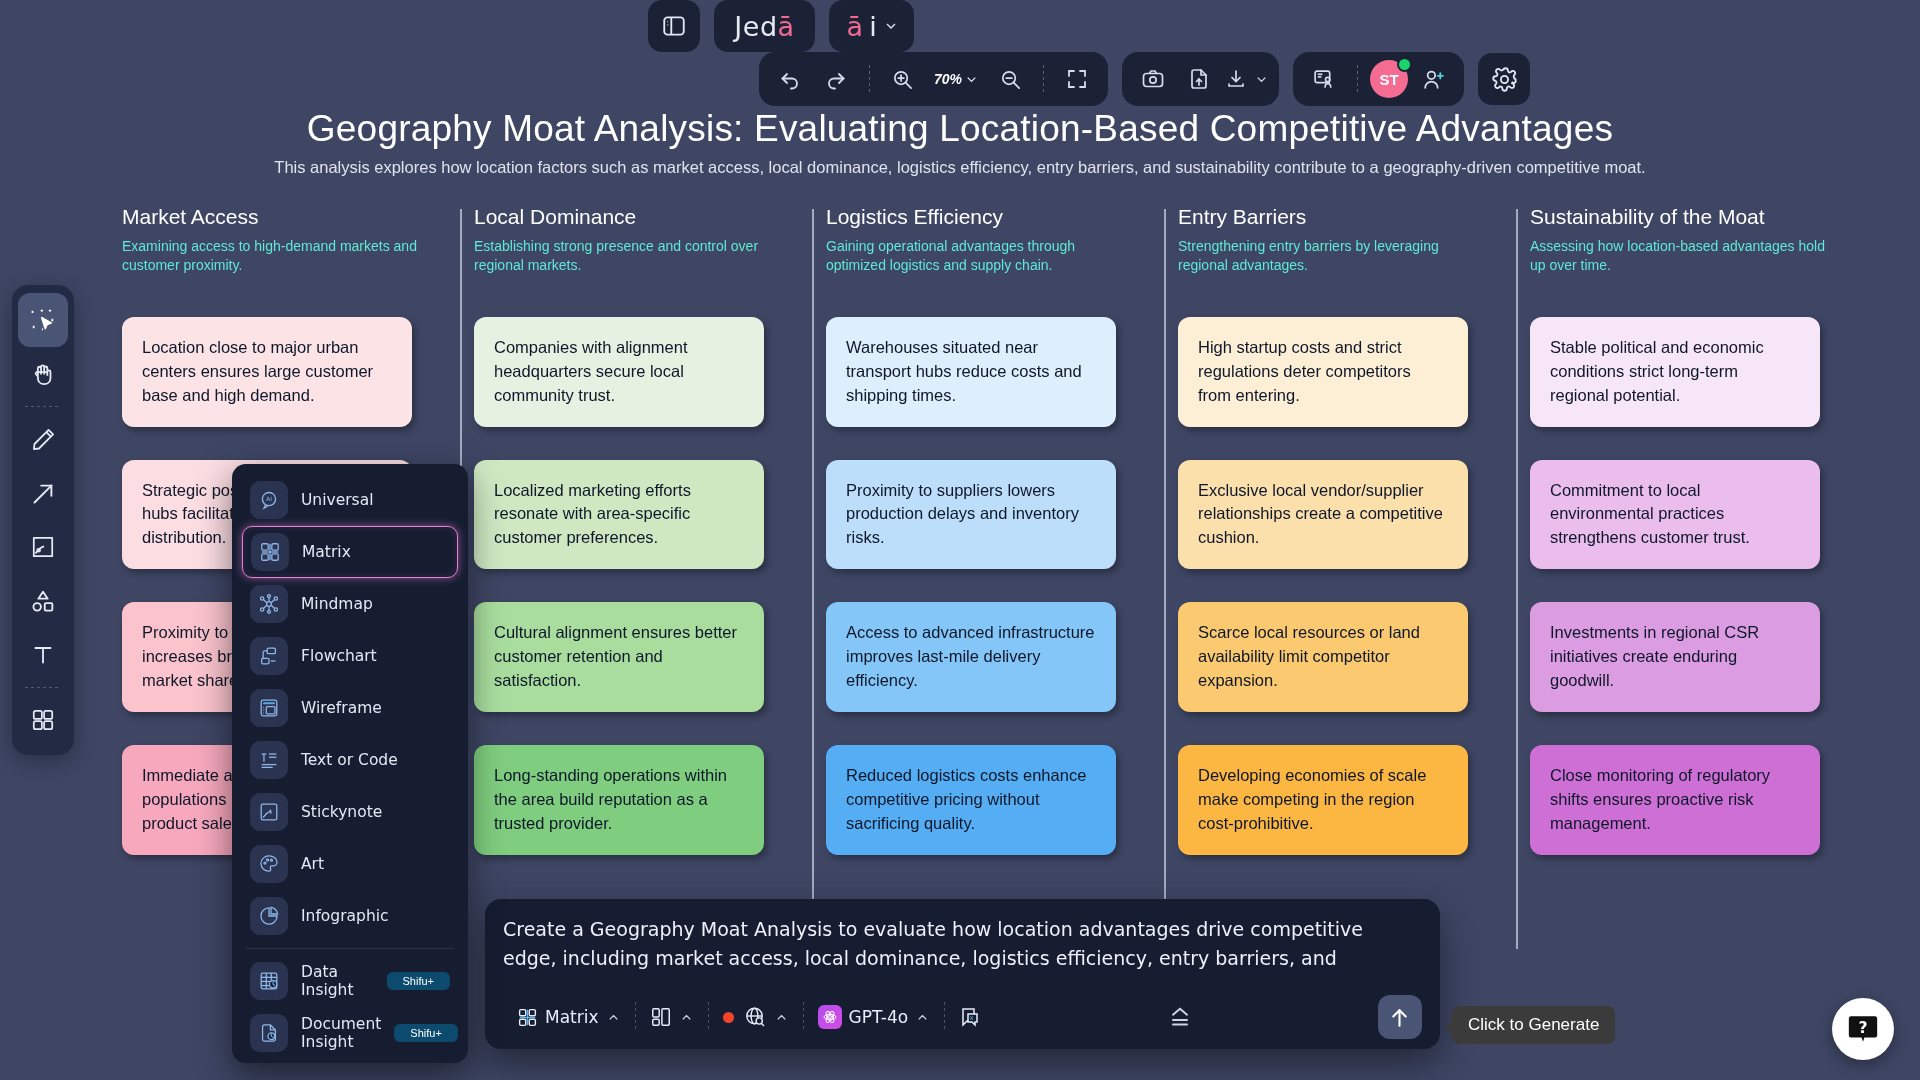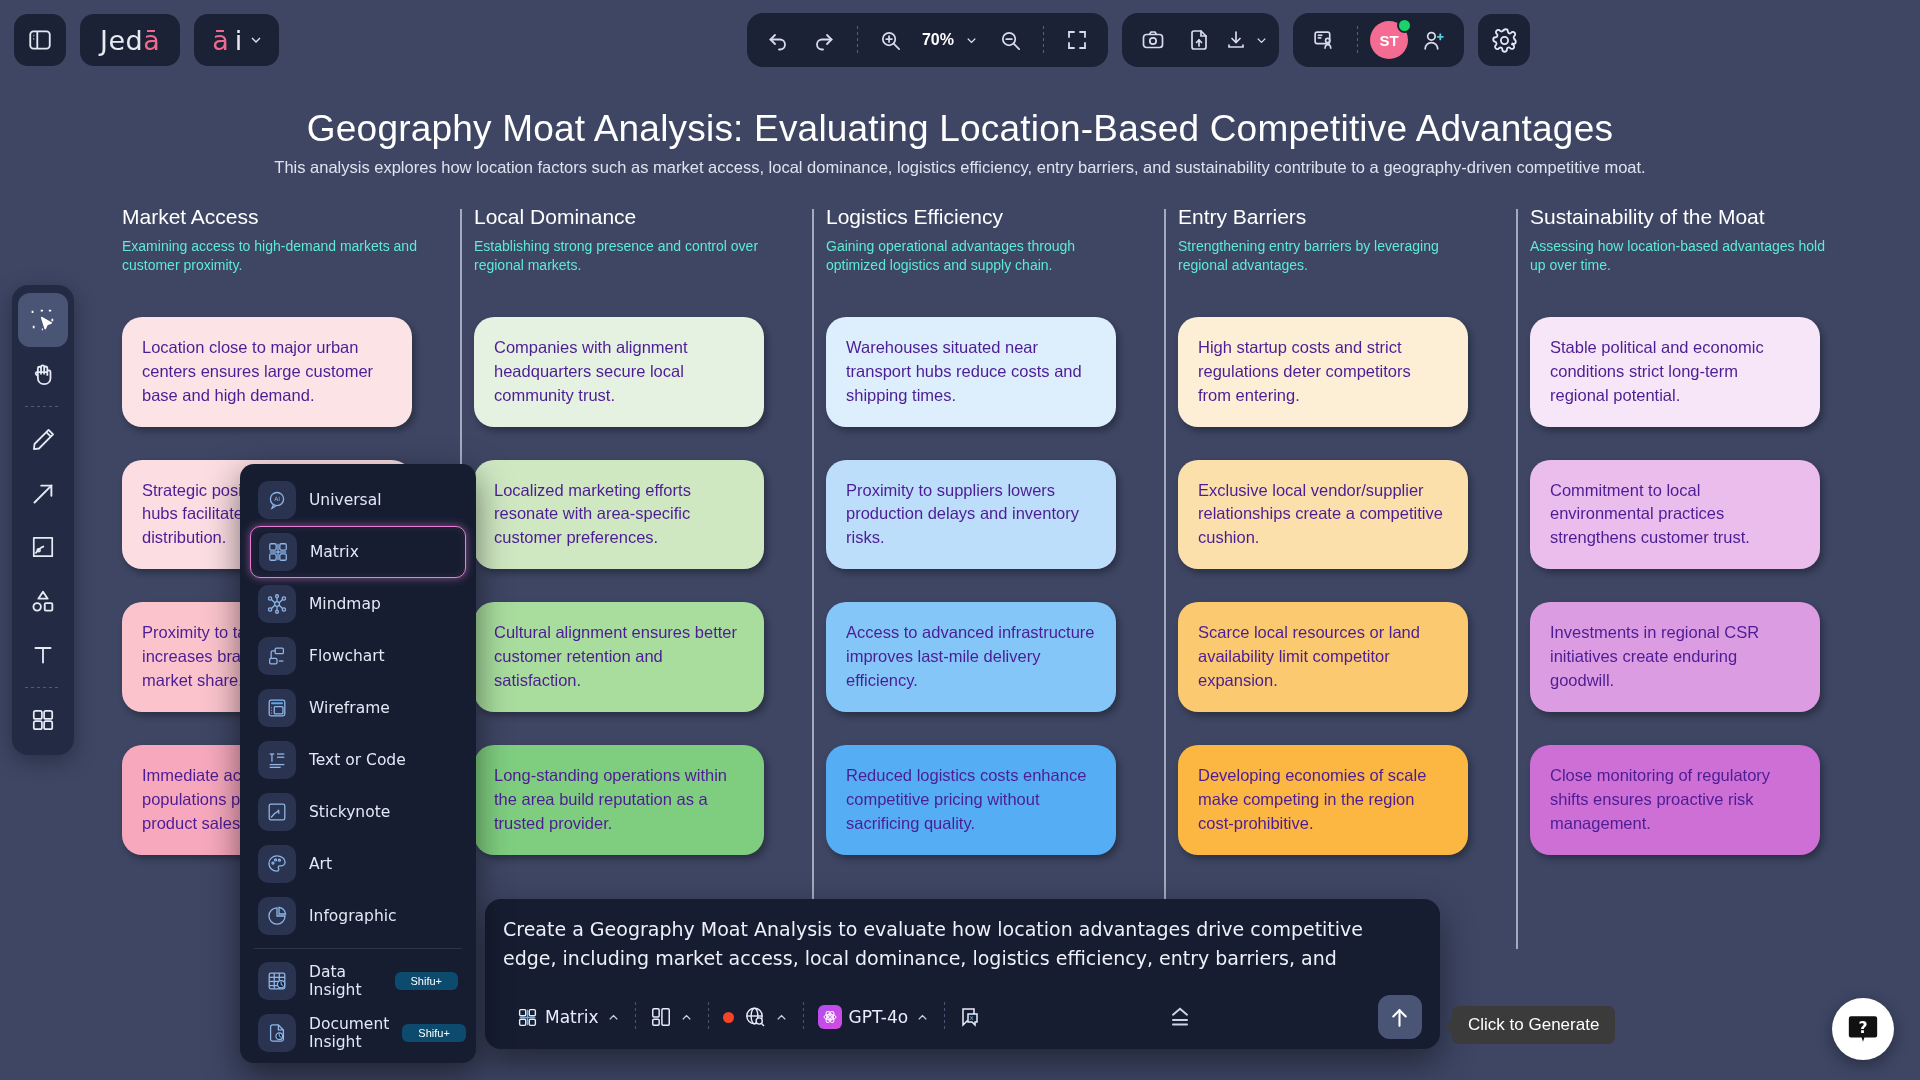--- a/index.html
+++ b/index.html
@@ -9,21 +9,21 @@
     background: #3e4664;
     font-family: "Liberation Sans", sans-serif;
     -webkit-font-smoothing: antialiased;
   }
   #app { position: relative; width: 1920px; height: 1080px; }
 
   
   .topbar {
     position: absolute; top: 0; left: 0; width: 1548px; height: 80px;
     background: #3e4664;
-    display: flex; align-items: center;
+    display: flex; align-items: center; flex-direction: column;
   }
   .tb-left { display: flex; align-items: center; gap: 14px; padding-left: 14px; }
   .tb-right { margin-left: auto; display: flex; align-items: center; gap: 14px; padding-right: 18px; }
 
   .pill {
     background: #1b2236; border-radius: 14px;
     display: flex; align-items: center; justify-content: center;
   }
   .sq-btn { width: 52px; height: 52px; }
   .brand-pill { height: 52px; padding: 0 20px; }
@@ -41,22 +41,22 @@
     display: flex; align-items: center; padding: 0 10px; gap: 4px;
   }
   .gbtn {
     min-width: 42px; height: 42px; border-radius: 10px;
     display: flex; align-items: center; justify-content: center;
     cursor: pointer; color: #d7dcea;
   }
   .vdiv { width: 1px; height: 28px; margin: 0 8px;
           background: repeating-linear-gradient(to bottom,#59617e 0 3px,transparent 3px 6px); }
   .zoomval {
-    display: flex; align-items: center; gap: 10px; padding: 0 6px;
-    font-size: 16px; font-weight: bold; color: #ffffff; cursor: pointer;
+    display: flex; align-items: center; gap: 2px; padding: 0 6px;
+    font-size: 14px; font-weight: bold; color: #ffffff; cursor: pointer; font-style: italic;
   }
   .avatar {
     width: 38px; height: 38px; border-radius: 50%;
     background: #f56c92; color: #fff; font-weight: bold; font-size: 15px;
     display: flex; align-items: center; justify-content: center;
     position: relative;
   }
   .avatar .dot {
     position: absolute; top: -3px; right: -4px;
     width: 15px; height: 15px; border-radius: 50%;
@@ -99,31 +99,31 @@
   .col .sep {
     position: absolute; right: 12px; top: 4px; width: 2px; height: 740px;
     background: #c7cde0; opacity: .75;
   }
   .col:last-child .sep { display: none; }
   .col-title { color: #ffffff; font-size: 21px; margin-bottom: 8px; }
   .col-desc { color: #5eead4; font-size: 14px; line-height: 1.35; max-width: 300px; }
 
   .cards { margin-top: 42px; display: flex; flex-direction: column; gap: 33px; }
   .card {
-    border-radius: 20px; padding: 19px 20px;
-    color: #4c1d95; font-size: 16.5px; line-height: 1.45;
+    border-radius: 12px; padding: 19px 20px;
+    color: #0f172a; font-size: 16.5px; line-height: 1.45;
     box-shadow: 3px 4px 7px rgba(0,0,0,.33);
     width: 290px; min-height: 103px;
     display: flex; align-items: center;
     cursor: pointer;
   }
 
   
   .typemenu {
-    position: absolute; left: 240px; top: 464px;
+    position: absolute; left: 232px; top: 464px;
     width: 236px; background: #161d31; border-radius: 14px;
     padding: 10px 10px 4px; box-shadow: 0 12px 34px rgba(0,0,0,.5);
     z-index: 40;
   }
   .tm-item {
     display: flex; align-items: center; gap: 13px;
     height: 52px; padding: 0 8px; border-radius: 10px; cursor: pointer;
     position: relative;
   }
   .tm-item.selected {

